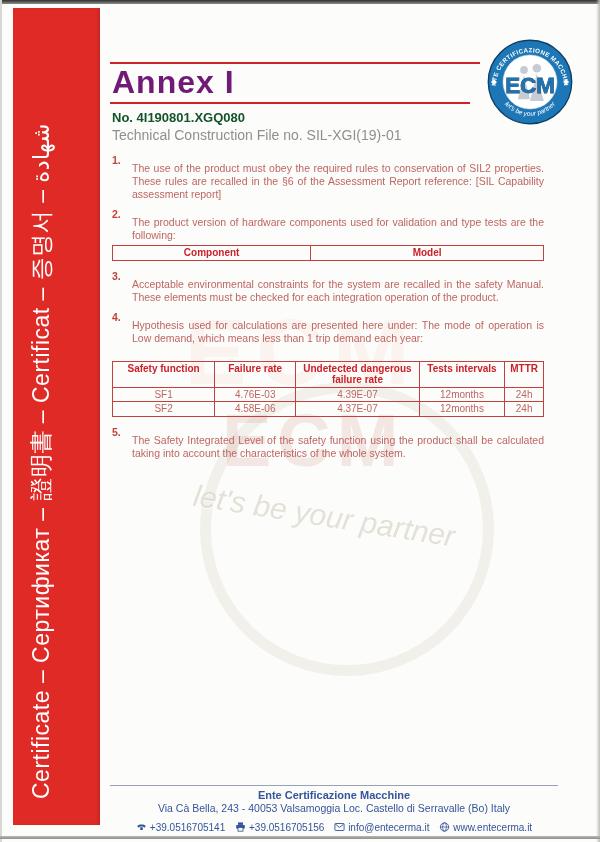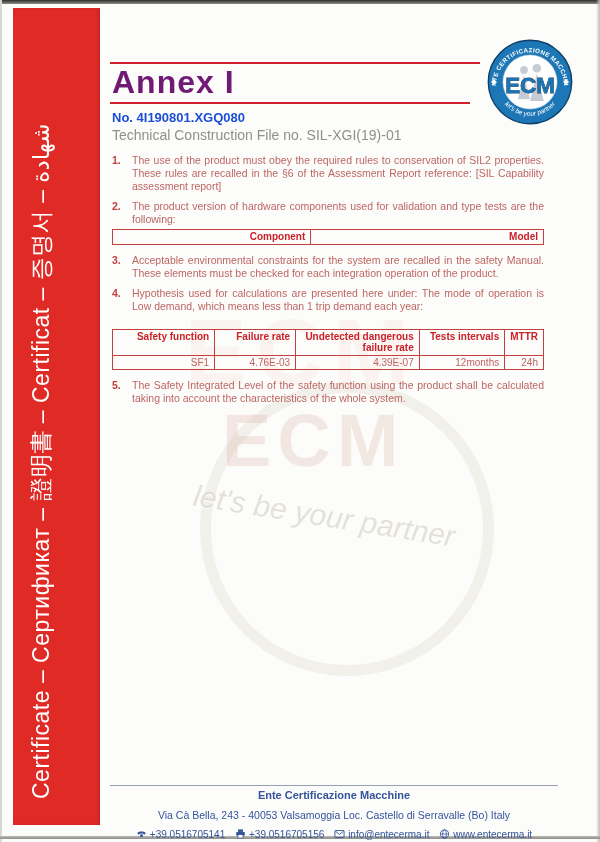--- a/index.html
+++ b/index.html
@@ -27,44 +27,44 @@
   .wm-ecm{position:absolute;left:222px;top:398px;font-size:74px;font-weight:bold;letter-spacing:6px;color:rgba(208,150,135,.20);}
   .wm-ecm-ghost{position:absolute;left:185px;top:300px;font-size:92px;font-weight:bold;letter-spacing:10px;color:rgba(228,140,125,.08);}
   .wm-script{position:absolute;left:192px;top:502px;width:300px;font-size:30px;font-style:italic;
     transform:rotate(9deg);color:rgba(196,188,170,.45);text-shadow:0 1px 0 rgba(255,255,255,.8);white-space:nowrap;}
 
   
   .rule{position:absolute;height:2px;background:#cf2129;}
   .rule-1{left:110px;top:62px;width:370px;}
   .rule-2{left:110px;top:102px;width:360px;}
   .title{position:absolute;left:112px;top:64px;font-size:32px;font-weight:bold;color:#701a75;letter-spacing:1px;}
-  .cert-no{position:absolute;left:112px;top:110px;font-size:13px;font-weight:bold;color:#1d4ed8;}
+  .cert-no{position:absolute;left:112px;top:110px;font-size:13px;font-weight:bold;color:#14532d;}
   .tcf{position:absolute;left:112px;top:127px;font-size:14px;color:#8f8f8d;}
 
   
   .logo{position:absolute;left:487px;top:39px;width:86px;height:86px;}
 
   
   .content{position:absolute;left:112px;top:154px;width:432px;z-index:2;}
   .item{display:flex;margin-bottom:7px;}
   .item .num{width:20px;flex:0 0 20px;font-size:10.5px;font-weight:bold;color:#c23f3c;}
-  .item .txt{flex:1;font-size:10.5px;line-height:13px;color:#bd6562;text-align:justify;}
+  .item .txt{flex:1;font-size:10.5px;line-height:13px;color:#bd6562;text-align:justify;margin-top:8px;}
   table{border-collapse:collapse;width:100%;margin-bottom:9px;}
-  th,td{border:1px solid #c4403f;padding:1px 5px;font-size:10px;line-height:11.5px;text-align:right;vertical-align:top;}
+  th,td{border:1px solid #c4403f;padding:1px 5px;font-size:10px;line-height:11.5px;text-align:center;vertical-align:top;}
   th{font-weight:bold;color:#ca2129;}
   td{color:#bd6562;}
   .t-hw  col.c0{width:46%;}
   .t-arch col.c0{width:37%;} .t-arch col.c1{width:23%;} .t-arch col.c2{width:24%;}
   .t-sf  col.c0{width:24%;} .t-sf col.c1{width:19%;} .t-sf col.c2{width:29%;} .t-sf col.c3{width:20%;}
 
   
   .footer-rule{position:absolute;left:110px;top:785px;width:448px;height:1px;background:#99a2b4;}
   .footer{position:absolute;left:110px;top:789px;width:448px;text-align:center;color:#35549b;z-index:2;}
   .footer .company{font-size:11px;font-weight:bold;}
-  .footer .address{font-size:10.5px;margin-top:8px;}
+  .footer .address{font-size:10.5px;margin-top:1px;}
   .footer .contacts{font-size:10px;margin-top:8px;}
   .footer .ic{display:inline-block;width:11px;height:10px;vertical-align:-1px;margin:0 3px 0 7px;color:#35549b;}
   .footer .ic:first-child{margin-left:0;}
   .footer .ic svg{width:100%;height:100%;display:block;}
 </style>
 </head>
 <body>
 
 <div class="page">
   <div class="edge-top"></div>
@@ -175,20 +175,27 @@
         <th>Tests intervals</th>
         <th>MTTR</th>
       </tr>
       <tr>
         <td>SF1</td>
         <td>4.76E-03</td>
         <td>4.39E-07</td>
         <td>12months</td>
         <td>24h</td>
       </tr>
+      <tr>
+        <td>SF2</td>
+        <td>4.58E-06</td>
+        <td>4.37E-07</td>
+        <td>12months</td>
+        <td>24h</td>
+      </tr>
     </tbody>
       </table>
 
     <div class="item">
       <span class="num">5.</span>
       <span class="txt">The Safety Integrated Level of the safety function using the product shall be calculated taking into account the characteristics of the whole system.</span>
     </div>
   </div>
 
   <div class="footer-rule"></div>

